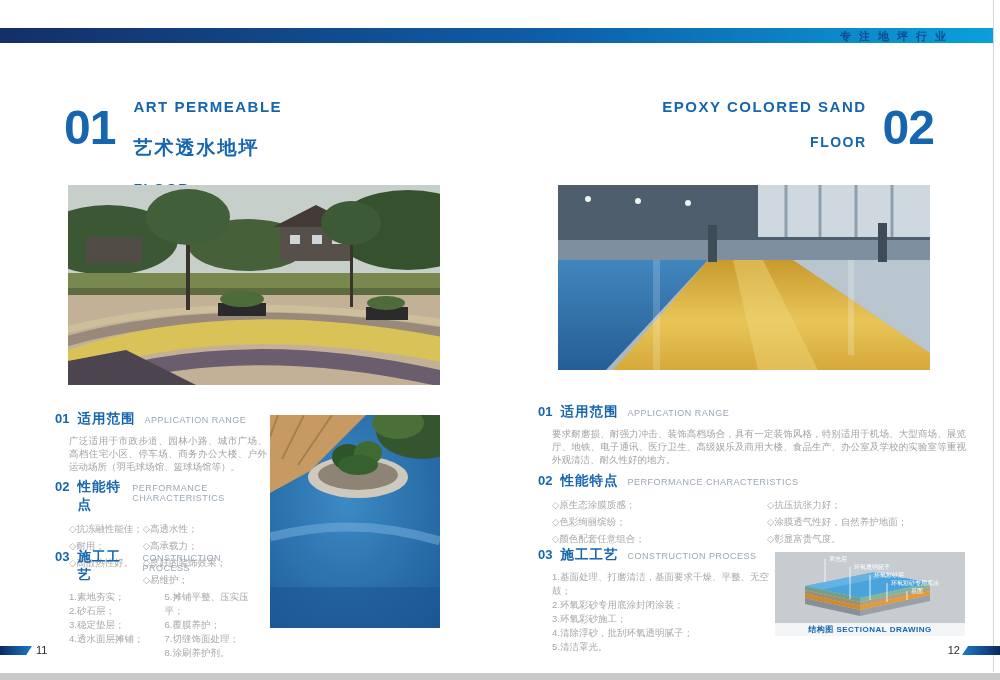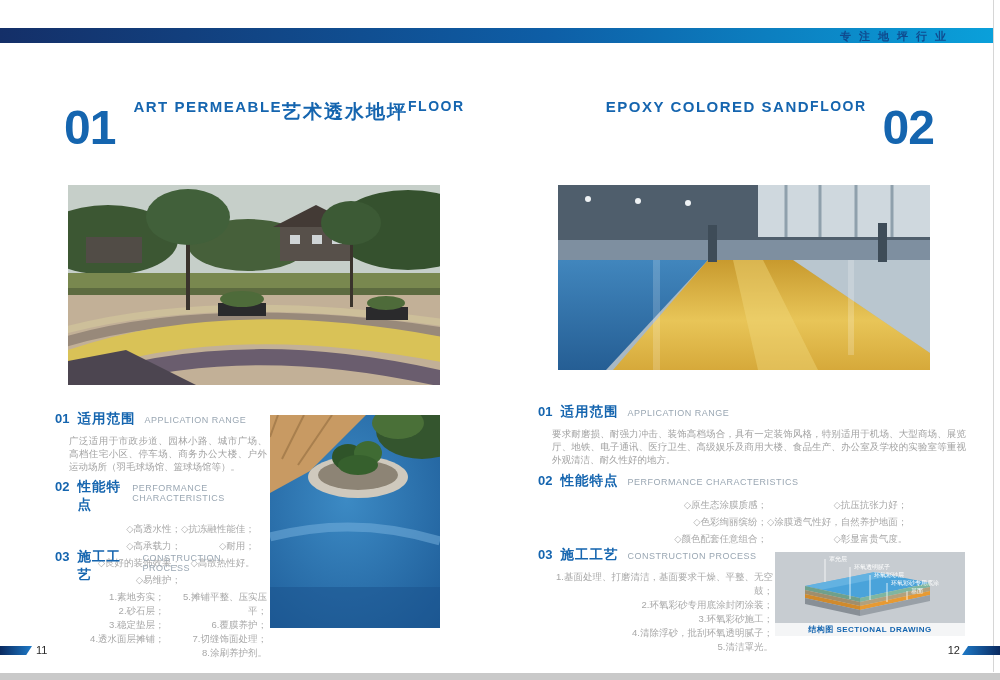--- a/index.html
+++ b/index.html
@@ -13,42 +13,42 @@
               color:#104a8e;font-weight:bold;font-size:11px;letter-spacing:8px;}
 
   .right-edge{position:absolute;right:6px;top:0;width:1px;height:672px;background:#d6d6d6;}
   .bottom-strip{position:absolute;left:0;top:673px;width:1000px;height:7px;background:#c9c9c9;}
 
   
   .title-block{position:absolute;display:flex;color:#1565af;}
   .title-left{left:64px;top:98px;}
   .title-right{right:66px;top:98px;}
   .big-num{font-size:48px;font-weight:800;line-height:1;margin-top:6px;letter-spacing:-1px;}
-  .title-text{display:flex;flex-direction:row;}
+  .title-text{display:flex;flex-direction:column;gap:19px;}
   .title-left .title-text{margin-left:18px;}
   .title-right .title-text{margin-right:16px;text-align:right;}
   .t-en-top{font-size:15px;font-weight:bold;letter-spacing:1.5px;}
   .t-zh{font-size:19px;font-weight:bold;letter-spacing:2px;margin:1px 0;}
   .t-en-bot{font-size:14px;font-weight:bold;letter-spacing:1.5px;}
 
   
   .photo{position:absolute;overflow:hidden;}
   .photo-left-main{left:68px;top:185px;width:372px;height:200px;}
   .photo-right-main{left:558px;top:185px;width:372px;height:185px;}
   .photo-left-small{left:270px;top:415px;width:170px;height:213px;}
   .photo svg{display:block;}
 
   
   .sec{position:absolute;}
   .sec-head{display:flex;align-items:baseline;}
   .sec-num{color:#1565af;font-weight:800;font-size:13px;margin-right:8px;}
   .sec-zh{color:#1565af;font-weight:bold;font-size:13.5px;letter-spacing:1px;margin-right:9px;}
   .sec-en{color:#9aa7b3;font-size:9px;letter-spacing:.5px;}
   .sec-body{margin:6px 0 0 14px;color:#a3a3a3;font-size:9.5px;line-height:13px;text-align:justify;}
-  .cols{display:flex;margin:6px 0 0 14px;text-align:right;}
+  .cols{display:flex;margin:6px 0 0 14px;}
   .col{color:#a8a8a8;font-size:9.5px;line-height:17px;}
   .steps .col{line-height:14px;}
 
   .l-sec1{left:55px;top:410px;width:212px;}
   .l-sec2{left:55px;top:478px;width:212px;}
   .l-sec2 .col1{width:112px;}
   .l-sec3{left:55px;top:548px;width:212px;}
   .l-sec3 .col1{width:96px;}
 
   .r-sec1{left:538px;top:403px;width:428px;}
@@ -157,30 +157,30 @@
     <div class="sec-body">广泛适用于市政步道、园林小路、城市广场、高档住宅小区、停车场、商务办公大楼、户外运动场所（羽毛球场馆、篮球场馆等）。</div>
   </div>
 
   <div class="sec l-sec2">
     <div class="sec-head">
       <span class="sec-num">02</span>
       <span class="sec-zh">性能特点</span>
       <span class="sec-en">PERFORMANCE CHARACTERISTICS</span>
     </div>
     <div class="cols">
+      <div class="col col2">
+        <div>◇抗冻融性能佳；</div>
+        <div>◇耐用；</div>
+        <div>◇高散热性好。</div>
+      </div>
       <div class="col col1">
         <div>◇高透水性；</div>
         <div>◇高承载力；</div>
         <div>◇良好的装饰效果；</div>
         <div>◇易维护；</div>
-      </div>
-      <div class="col col2">
-        <div>◇抗冻融性能佳；</div>
-        <div>◇耐用；</div>
-        <div>◇高散热性好。</div>
       </div>
     </div>
   </div>
 
   <div class="sec l-sec3 steps">
     <div class="sec-head">
       <span class="sec-num">03</span>
       <span class="sec-zh">施工工艺</span>
       <span class="sec-en">CONSTRUCTION PROCESS</span>
     </div>

